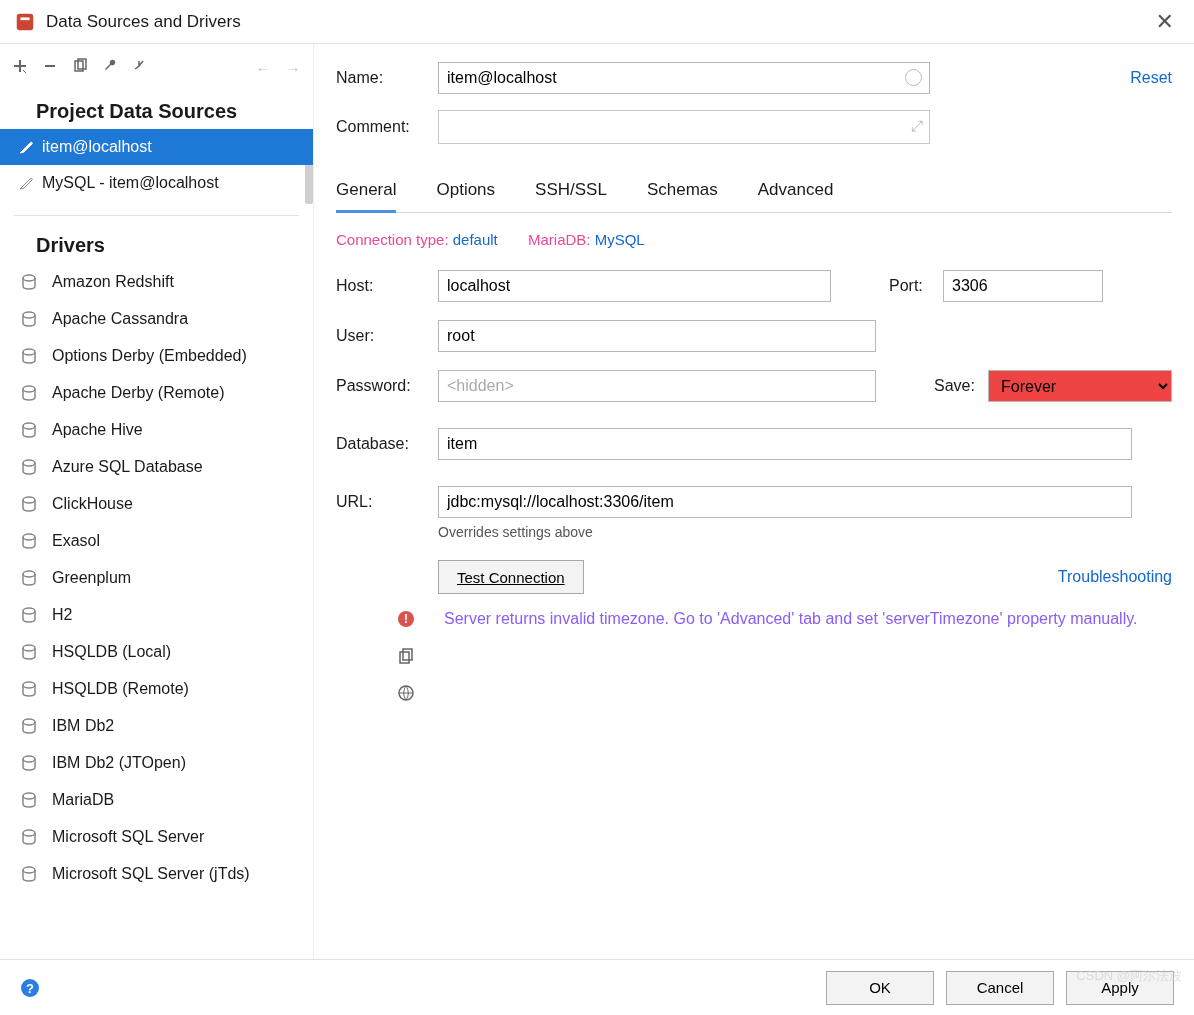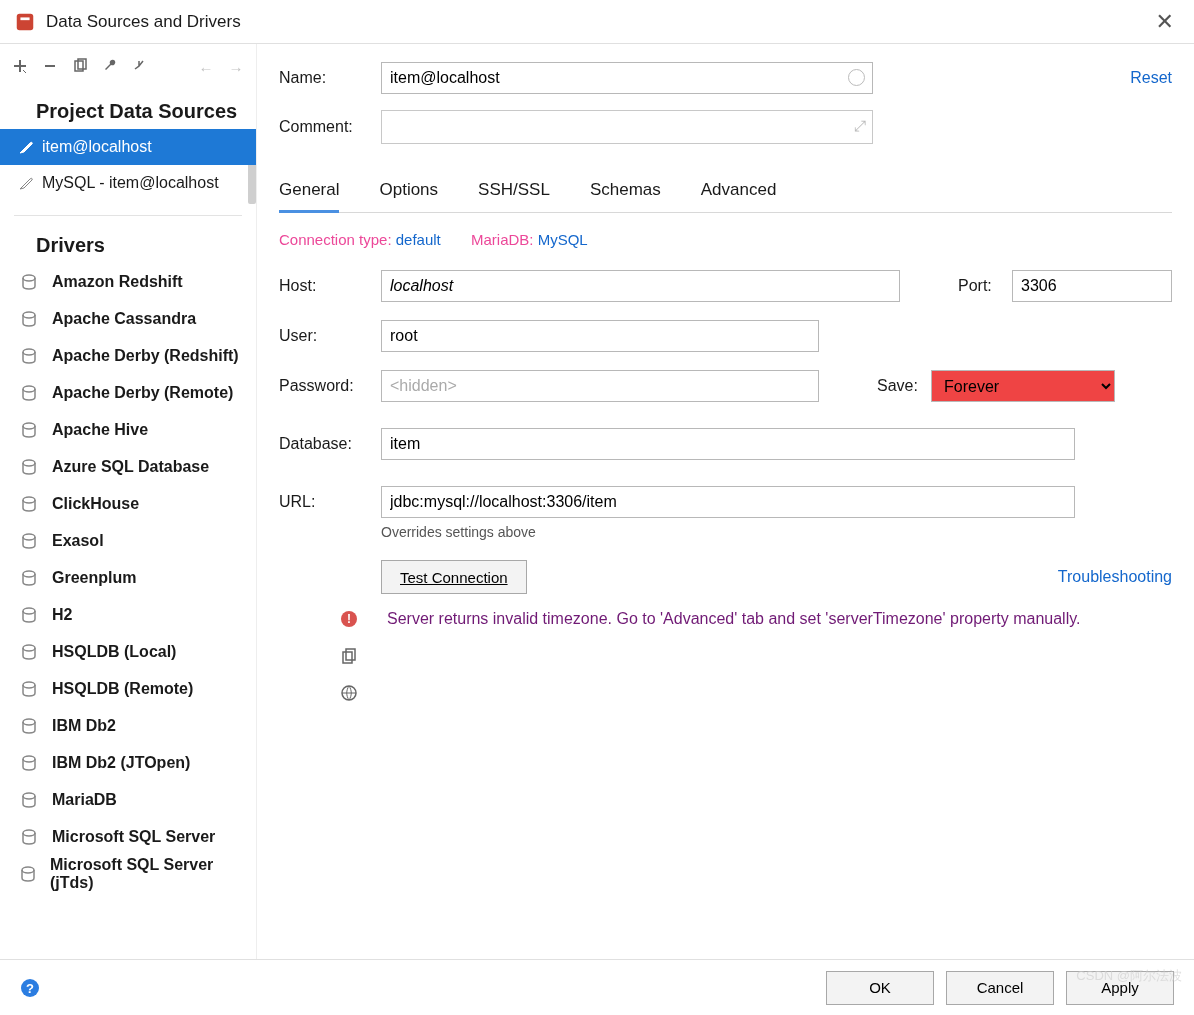--- a/index.html
+++ b/index.html
@@ -11,21 +11,21 @@
 .layout { display: flex; height: calc(100% - 44px - 56px); }
 .sidebar { width: 356px; border-right: 1px solid #eee; display: flex; flex-direction: column; position: relative; }
 .side-toolbar { height: 44px; display: flex; align-items: center; padding: 0 10px; gap: 10px; }
 .side-toolbar .spacer { flex: 1; }
 .tb-ico { width: 20px; height: 20px; color: #666; display: flex; align-items: center; justify-content: center; cursor: pointer; }
 .section-hdr { font-weight: 700; font-size: 20px; padding: 12px 14px 6px; margin-left: 22px; }
 .tree-item { display: flex; align-items: center; height: 36px; padding: 0 14px 0 42px; font-size: 16px; cursor: pointer; position: relative; }
 .tree-item.selected { background: #1e79d6; color: #fff; }
 .tree-item .feather { position: absolute; left: 18px; width: 16px; height: 16px; }
 .divider-h { height: 1px; background: linear-gradient(#d8d8d8,#eee); margin: 14px 14px 6px; }
-.drivers-list { flex: 1; overflow: hidden; font-weight: bold; }
+.drivers-list { flex: 1; overflow: hidden; }
 .driver-item { display: flex; align-items: center; height: 37px; padding: 0 14px 0 18px; font-size: 16px; cursor: pointer; }
 .drv-ico { width: 22px; height: 22px; margin-right: 12px; color: #888; display:flex; align-items:center; justify-content:center; }
 .resize-strip { position:absolute; right:0; top:100px; width:8px; height:60px; background:#cfcfcf; border-radius:2px; }
 .main { flex: 1; padding: 18px 22px 10px 22px; display:flex; flex-direction:column; }
 .row { display: flex; align-items: center; margin-bottom: 16px; }
 .label-col { width: 102px; font-size: 16px; }
 input[type=text], .combo { border: 1px solid #b8b8b8; height: 32px; padding: 0 8px; font-size: 16px; background: #fff; }
 .name-input-wrap { position:relative; }
 .name-input-wrap .ring { position:absolute; right:8px; top:7px; width:17px; height:17px; border:1.5px solid #bbb; border-radius:50%; }
 .reset-link { margin-left:auto; color:#1467cc; font-size:16px; cursor:pointer;text-align:right; }
@@ -40,21 +40,21 @@
 .form-row { display:flex; align-items:center; margin-bottom:18px; }
 .form-row .lbl { width:102px; font-size:16px; }
 .hidden-ph::placeholder { color:#aaa; font-style:normal; }
 .url-under { font-size:14px; color:#555; margin-left:102px; margin-top:-12px; margin-bottom:20px; }
 .btn { border:1px solid #a8a8a8; background:#f3f3f3; height:34px; padding:0 18px; font-size:15px; cursor:pointer; }
 .test-row { display:flex; align-items:center; margin-bottom:14px; }
 .test-row .tshoot { margin-left:auto; color:#1467cc; font-size:16px; cursor:pointer; }
 .err-area { display:flex; gap:18px; }
 .err-icons { display:flex; flex-direction:column; gap:16px; align-items:center; width:40px; padding-top:2px; }
 .err-icons svg { color:#666; }
-.err-text { color:#701a75; font-size:16px; line-height:1.4; max-width:700px; }
+.err-text { color:#8b5cf6; font-size:16px; line-height:1.4; max-width:700px; }
 .footer { position:absolute; bottom:0; left:0; right:0; height:56px; border-top:1px solid #e0e0e0; display:flex; align-items:center; padding:0 20px; background:#fff; }
 .footer .help { width:20px; height:20px; }
 .footer .spacer { flex:1; }
 .footer .btn { width:108px; margin-left:12px; }
 .watermark { position:absolute; right:12px; bottom:30px; color:#ccc; font-size:13px; opacity:.6; }
 </style>
 </head>
 <body>
 
 <div class="titlebar">
@@ -140,21 +140,21 @@
           </span>
           <span>Apache Cassandra</span>
         </div>
         <div class="driver-item">
           <span class="drv-ico">
             <svg width="18" height="18" viewBox="0 0 18 18">
               <ellipse cx="9" cy="5" rx="6" ry="3" fill="none" stroke="#888" stroke-width="1.5"></ellipse>
               <path d="M3 5v8c0 1.7 2.7 3 6 3s6-1.3 6-3V5" fill="none" stroke="#888" stroke-width="1.5"></path>
             </svg>
           </span>
-          <span>Apache Derby (Redshift)</span>
+          <span>Options Derby (Embedded)</span>
         </div>
         <div class="driver-item">
           <span class="drv-ico">
             <svg width="18" height="18" viewBox="0 0 18 18">
               <ellipse cx="9" cy="5" rx="6" ry="3" fill="none" stroke="#888" stroke-width="1.5"></ellipse>
               <path d="M3 5v8c0 1.7 2.7 3 6 3s6-1.3 6-3V5" fill="none" stroke="#888" stroke-width="1.5"></path>
             </svg>
           </span>
           <span>Apache Derby (Remote)</span>
         </div>
@@ -304,21 +304,21 @@
 
     <div class="inline-line">
       <span class="k">Connection type:</span>
       <span class="v">default</span>
       <span class="k">MariaDB:</span>
       <span class="v">MySQL</span>
     </div>
 
     <div class="form-row">
       <div class="lbl">Host:</div>
-      <input type="text" style="width: 519px; font-style: italic;" value="localhost">
+      <input type="text" style="width: 393px;" value="localhost">
       <div style="width:58px"></div>
       <div class="lbl" style="width:54px">Port:</div>
       <input type="text" style="width: 160px;" value="3306">
     </div>
 
     <div class="form-row">
       <div class="lbl">User:</div>
       <input type="text" style="width: 438px;" value="root">
     </div>
     <div class="form-row">

